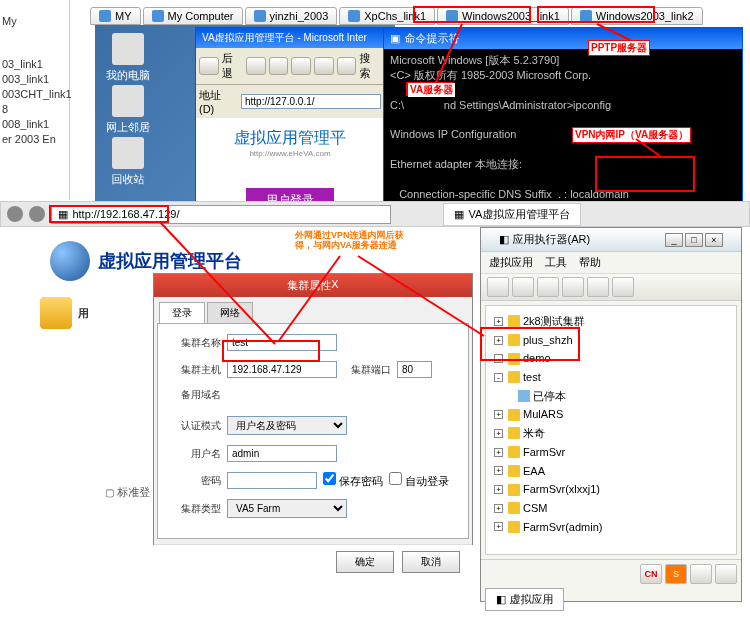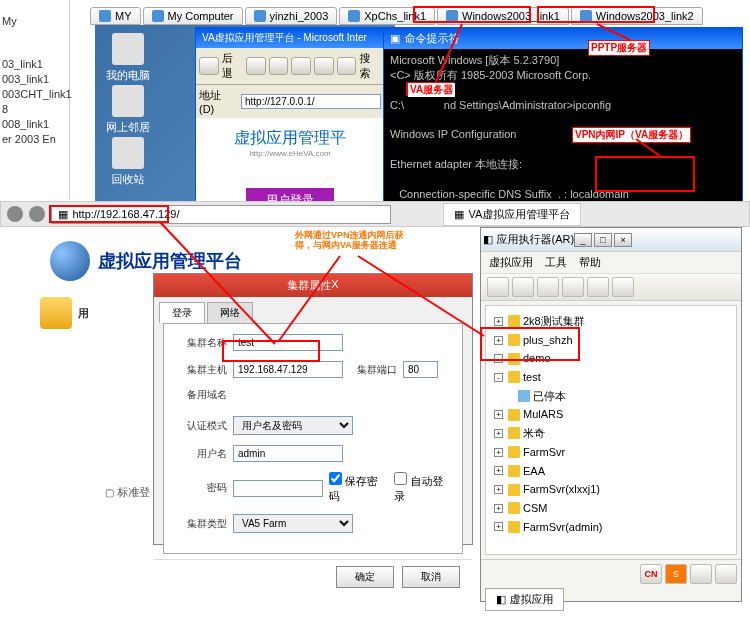--- a/index.html
+++ b/index.html
@@ -29,28 +29,28 @@
 .browser-tab{background:#fff;border:1px solid #ccc;padding:3px 10px;font-size:10px;display:flex;align-items:center;gap:4px}
 .content-area{position:absolute;left:40px;top:231px;width:430px;height:80px;background:#fff}
 .va-logo{display:flex;align-items:center;gap:8px;padding:10px}
 .va-globe{width:40px;height:40px;background:radial-gradient(circle at 30% 30%,#8ec5ff,#1e5799);border-radius:50%}
 .va-text{color:#003399;font-size:18px;font-weight:bold}
 .dialog{position:absolute;left:153px;top:273px;width:320px;height:272px;background:#f0f0f0;border:1px solid #888}
 .dialog-title{background:linear-gradient(#e74c3c,#c0392b);color:#fff;padding:4px 8px;display:flex;justify-content:center;font-size:11px}
 .dialog-tabs{display:flex;padding:5px 5px 0;gap:2px}
 .dialog-tab{padding:3px 12px;background:#fff;border:1px solid #aaa;border-bottom:none;font-size:10px}
 .dialog-tab.inactive{background:#e0e0e0}
-.dialog-body{background:#fff;margin:0 9px 5px;border:1px solid #aaa;padding:10px 8px}
+.dialog-body{background:#fff;margin:0 3px 5px;border:1px solid #aaa;padding:10px 8px}
 .form-row{display:flex;align-items:center;margin-bottom:10px;gap:6px}
 .form-label{width:55px;text-align:right;font-size:10px;color:#333}
 .form-input{border:1px solid #7f9db9;padding:2px 4px;font-size:10px}
 .dialog-buttons{display:flex;justify-content:flex-end;gap:8px;padding:6px 12px;border-top:1px solid #ddd}
 .btn{padding:3px 18px;background:linear-gradient(#fff,#e0e0e0);border:1px solid #888;font-size:10px}
 .ar-window{position:absolute;left:480px;top:227px;width:262px;height:375px;background:#f5f5f0;border:1px solid #888}
-.ar-title{background:linear-gradient(#fff,#d8e4ec);padding:4px 2px;display:flex;align-items:center;border-bottom:1px solid #ccc;font-size:11px}
+.ar-title{background:linear-gradient(#fff,#d8e4ec);padding:4px 18px;display:flex;justify-content:space-between;align-items:center;border-bottom:1px solid #ccc;font-size:11px}
 .ar-title .win-btns{display:flex;gap:2px}
 .ar-title .win-btns span{width:18px;height:14px;background:linear-gradient(#fff,#d0d0d0);border:1px solid #888;font-size:9px;text-align:center;line-height:12px}
 .ar-menu{padding:3px 8px;display:flex;gap:12px;background:#f5f5f0;font-size:10px;border-bottom:1px solid #ddd}
 .ar-toolbar{padding:3px 6px;display:flex;gap:3px;background:linear-gradient(#fafaf5,#e5e5dc);border-bottom:1px solid #ccc}
 .ar-toolbar span{width:22px;height:20px;background:linear-gradient(#fff,#d8d8d0);border:1px solid #bbb;border-radius:2px}
 .tree{padding:6px 4px;background:#fff;margin:4px;border:1px solid #ccc;height:250px;font-size:10px;line-height:1.7;overflow:hidden}
 .tree-item{display:flex;align-items:center;gap:3px;padding:0 2px}
 .tree-ico{width:12px;height:12px;display:inline-block}
 .folder-ico{background:#f4c430;border-radius:1px}
 .expand{width:9px;height:9px;border:1px solid #888;text-align:center;line-height:7px;font-size:8px;margin-right:2px}

